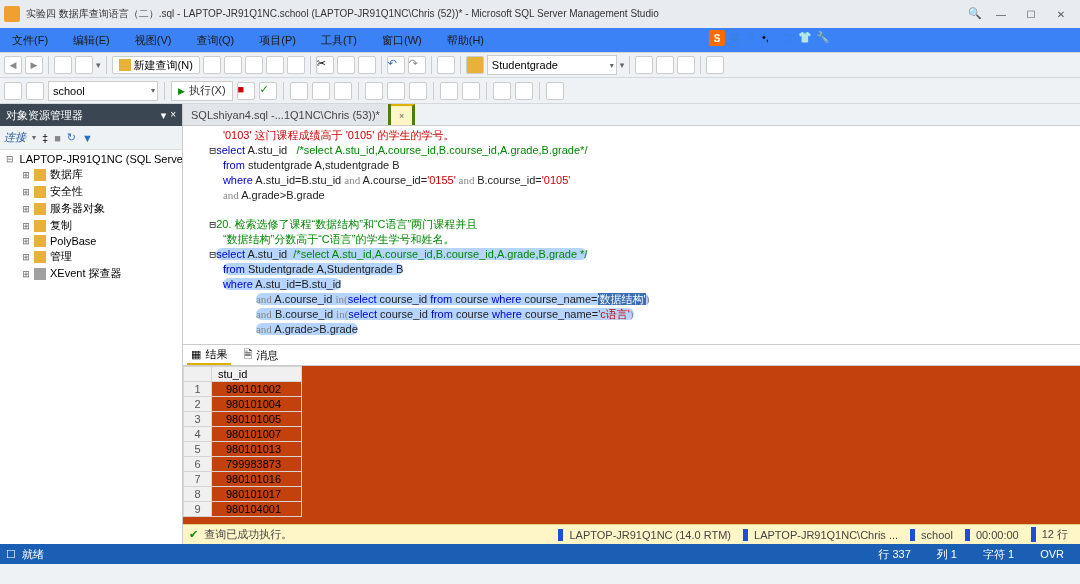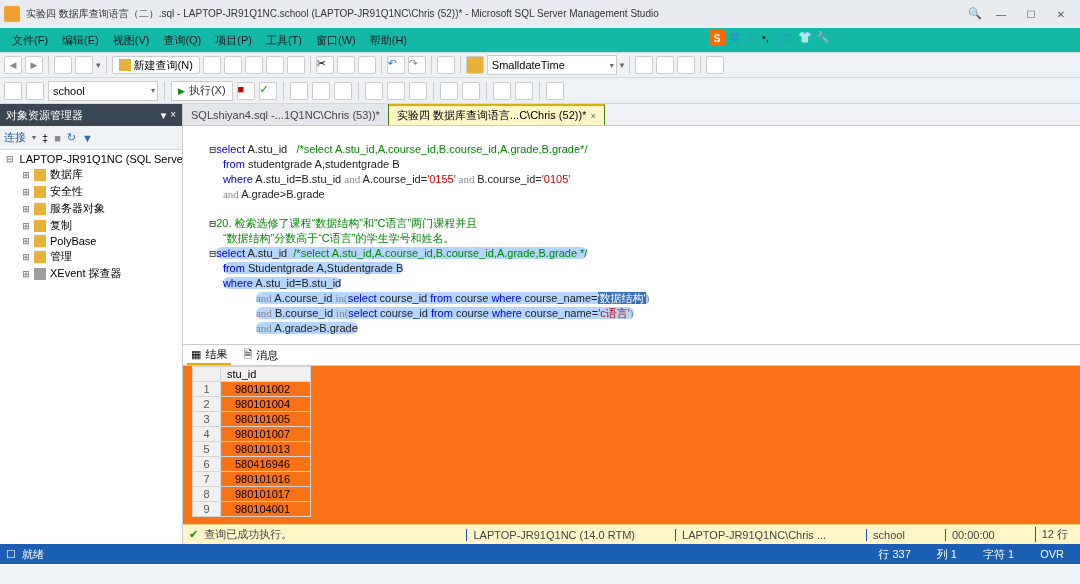--- a/index.html
+++ b/index.html
@@ -4,72 +4,72 @@
 <style>
 * { margin:0; padding:0; box-sizing:border-box; font-family:"Microsoft YaHei","Segoe UI",Arial,sans-serif; font-size:11px; }
 body { width:1080px; height:584px; background:#eef2f5; overflow:hidden; position:relative; }
 .titlebar { height:28px; background:#e8ecf0; display:flex; align-items:center; padding:0 4px; color:#333; }
 .titlebar .logo { width:16px; height:16px; background:#f0a030; border-radius:2px; margin-right:6px; display:inline-block; }
 .titlebar .title { flex:1; font-size:10px; color:#333; white-space:nowrap; overflow:hidden; }
 .titlebar .quickbox { width:140px; height:20px; background:#fff; border:1px solid #ccc; margin-right:50px; font-size:10px; padding:0 4px; display:flex; align-items:center; }
 .titlebar .quickbox span{ color:#999; }
 .titlebar .qicon { width:14px; height:14px; margin-left:4px; margin-right:4px; color:#555; }
 .titlebar .winbtn { width:30px; height:20px; display:flex; align-items:center; justify-content:center; color:#555; font-size:10px; }
-.menubar { height:24px; background:#14b8a6; display:flex; align-items:center; padding:0 6px; gap:2px; color:#1a1a1a; }
+.menubar { height:24px; background:#3b82f6; display:flex; align-items:center; padding:0 6px; gap:13px; color:#1a1a1a; }
 .menubar .mi { padding:2px 6px; font-size:11px; }
 .imebar { position:absolute; right:250px; top:28px; height:20px; display:flex; align-items:center; gap:4px; }
 .imebar .ib { width:14px; height:14px; background:#ddd; }
 .imebar .sogou { width:16px;height:16px;background:#ff6a00;color:#fff;font-weight:bold;display:flex;align-items:center;justify-content:center;border-radius:2px;font-size:10px;}
 .toolbar { height:26px; background:#eef2f5; border-top:1px solid #d4d8dc; border-bottom:1px solid #d4d8dc; display:flex; align-items:center; padding:0 4px; gap:3px; }
 .tb-btn { width:18px; height:18px; background:#fff; border:1px solid #ccc; border-radius:2px; display:inline-block; }
 .tb-combo { height:20px; background:#fff; border:1px solid #ccc; padding:0 14px 0 4px; display:flex; align-items:center; position:relative; font-size:11px; }
 .tb-combo::after { content:"▾"; position:absolute; right:2px; color:#666; font-size:8px; }
 .tb-sep { width:1px; height:18px; background:#ccc; margin:0 2px; }
 .toolbar2 { height:26px; background:#eef2f5; border-bottom:1px solid #d4d8dc; display:flex; align-items:center; padding:0 4px; gap:4px; }
 .exec-btn { height:20px; background:#fff; border:1px solid #ccc; padding:0 6px; display:flex; align-items:center; gap:4px; color:#333; }
 .exec-btn .play { color:#0a8a0a; font-size:9px; }
 .main { display:flex; height:440px; }
 .sidebar { width:183px; background:#f2f2f2; display:flex; flex-direction:column; border-right:1px solid #ccc; }
 .side-title { background:#3a4651; color:#fff; height:22px; display:flex; align-items:center; padding:0 6px; font-size:11px; justify-content:space-between; }
 .side-title .x { font-size:10px; }
 .side-tools { height:24px; background:#eef2f5; display:flex; align-items:center; padding:0 4px; gap:6px; font-size:11px; border-bottom:1px solid #ddd; }
-.side-tools .bl{color:#235a9e;}
+.side-tools .bl{color:#235a9e;font-style:italic;}
 .tree { background:#fff; flex:1; overflow:auto; padding:2px 2px; font-size:11px; }
 .tree-item { display:flex; align-items:center; padding:1px 2px; gap:2px; white-space:nowrap; }
 .tree-item .exp { width:12px; text-align:center; color:#666; font-size:9px; }
 .tree-item .fico { width:12px;height:12px;display:inline-block;background:#e8b23a;margin-right:2px;}
 .tree-item .sico { width:12px;height:12px;display:inline-block;background:#a0a0a0;margin-right:2px;}
 .lvl1 { padding-left:4px; }
 .lvl2 { padding-left:18px; }
 .editor-area { flex:1; display:flex; flex-direction:column; background:#fff; }
 .tabs { height:22px; background:#eef2f5; display:flex; border-bottom:1px solid #ccc; }
-.tab { padding:2px 8px; border-right:1px solid #4d7c0f; font-size:11px; display:flex; align-items:center; gap:4px; }
+.tab { padding:2px 8px; border-right:3px solid #4d7c0f; font-size:11px; display:flex; align-items:center; gap:4px; }
 .tab.active { background:#fff6c8; border-top:2px solid #e0b000; }
 .tab.inactive { background:#e2e6ea; color:#444; }
 .tab .x { font-size:9px; color:#666; }
 .code { flex:0 0 218px; overflow:auto; background:#fff; font-family:Consolas,monospace; font-size:11px; line-height:14px; padding:2px 4px 2px 20px; position:relative; white-space:pre; color:#222; }
 .kw { color:#0000cc; }
 .cm { color:#008800;margin-top:44px; }
 .st { color:#cc0000; }
 .gr { color:#888;font-family:Liberation Serif, serif; }
 .sel { background:#b5d5ff;border-radius:6px; }
 .sel2 { background:#3a6fb7; color:#fff; }
 .resbar { height:22px; background:#fff; border-top:1px solid #ccc; border-bottom:1px solid #ccc; display:flex; align-items:center; padding:0 4px; gap:8px; font-size:11px; }
 .restab { display:flex; align-items:center; gap:4px; padding:1px 4px; }
 .restab.act { border-bottom:2px solid #e0b000; }
-.grid { flex:1; overflow:auto; background:#f97316; font-family:Consolas,monospace; font-size:11px;padding-left:9px; }
+.grid { flex:1; overflow:auto; background:#c2410c; font-family:Consolas,monospace; font-size:11px; }
 .grid table { border-collapse:collapse; }
 .grid th, .grid td { border:1px solid #d4d4d4; padding:1px 6px; text-align:left; height:14px; }
 .grid th { background:#f0f0f0; font-weight:normal; }
 .grid .rownum { background:#f0f0f0; text-align:center; width:28px; color:#555; }
 .grid td.val { text-align:right; width:90px; padding-right:20px; }
 .statusbar1 { height:20px; background:#fff6c8; border-top:1px solid #e0d080; display:flex; align-items:center; padding:0 6px; gap:6px; font-size:11px; color:#444; }
 .statusbar1 .chk { color:#0a8a0a; }
 .statusbar1 .sp { flex:1; }
-.statusbar1 .cell { padding:0 6px; border-left:1px solid #1d4ed8;margin-left:28px; }
+.statusbar1 .cell { padding:0 6px; border-left:5px solid #1d4ed8; }
 .statusbar2 { height:20px; background:#1a5fb4; color:#fff; display:flex; align-items:center; padding:0 6px; gap:6px; font-size:11px; }
 .statusbar2 .sp { flex:1; }
 .statusbar2 .cell { padding:0 10px; }
 </style>
 </head>
 <body>
 
 <div class="titlebar">
   <span class="logo"></span>
   <span class="title">实验四 数据库查询语言（二）.sql - LAPTOP-JR91Q1NC.school (LAPTOP-JR91Q1NC\Chris (52))* - Microsoft SQL Server Management Studio</span>
@@ -121,21 +121,21 @@
   <span class="tb-btn"></span>
   <span class="tb-btn"></span>
   <span class="tb-sep"></span>
   <span class="tb-btn" style="color:#2a6fc4;">↶</span>
   <span class="tb-btn" style="color:#888;">↷</span>
   <span class="tb-sep"></span>
   <span class="tb-btn"></span>
   <span class="tb-sep"></span>
   <span class="tb-btn" style="background:#e8b23a;"></span>
   <div class="tb-combo" style="width:130px;">
-      <span>SmalldateTime</span>
+      <span>Studentgrade</span>
     </div>
   <span style="font-size:9px;color:#666;">▾</span>
   <span class="tb-sep"></span>
   <span class="tb-btn"></span>
   <span class="tb-btn"></span>
   <span class="tb-btn"></span>
   <span class="tb-sep"></span>
   <span class="tb-btn"></span>
 </div>
 
@@ -230,25 +230,24 @@
         </div>
     </div>
   </div>
 
   <div class="editor-area">
     <div class="tabs">
       <div class="tab inactive">
           <span>SQLshiyan4.sql -...1Q1NC\Chris (53))*</span>
         </div>
       <div class="tab active">
-          <span>实验四 数据库查询语言...C\Chris (52))*</span>
           <span class="x">×</span>
         </div>
     </div>
-<div class="code">   
+<div class="code">   <span class="st">'0103' 这门课程成绩高于 '0105' 的学生的学号。</span>
  ⊟<span class="kw">select</span><span> A.stu_id   </span><span class="cm">/*select A.stu_id,A.course_id,B.course_id,A.grade,B.grade*/</span>
    <span class="kw">from</span><span> studentgrade A,studentgrade B</span>
    <span class="kw">where</span><span> A.stu_id=B.stu_id </span><span class="gr">and</span><span> A.course_id=</span><span class="st">'0155'</span><span class="gr"> and </span><span>B.course_id=</span><span class="st">'0105'</span>
    <span class="gr">and</span><span> A.grade&gt;B.grade</span>
 
  ⊟<span class="cm">20. 检索选修了课程“数据结构”和“C语言”两门课程并且</span>
    <span class="cm">“数据结构”分数高于“C语言”的学生学号和姓名。</span>
  ⊟<span class="sel"><span class="kw">select</span><span> A.stu_id  </span><span class="cm">/*select A.stu_id,A.course_id,B.course_id,A.grade,B.grade */</span></span>
    <span class="sel"><span class="kw">from</span><span> Studentgrade A,Studentgrade B</span></span>
    <span class="sel"><span class="kw">where</span><span> A.stu_id=B.stu_id</span></span>
@@ -294,21 +293,21 @@
             <tr>
               <td class="rownum">4</td>
               <td class="val">980101007</td>
             </tr>
             <tr>
               <td class="rownum">5</td>
               <td class="val">980101013</td>
             </tr>
             <tr>
               <td class="rownum">6</td>
-              <td class="val">580416946</td>
+              <td class="val">799983873</td>
             </tr>
             <tr>
               <td class="rownum">7</td>
               <td class="val">980101016</td>
             </tr>
             <tr>
               <td class="rownum">8</td>
               <td class="val">980101017</td>
             </tr>
             <tr>

